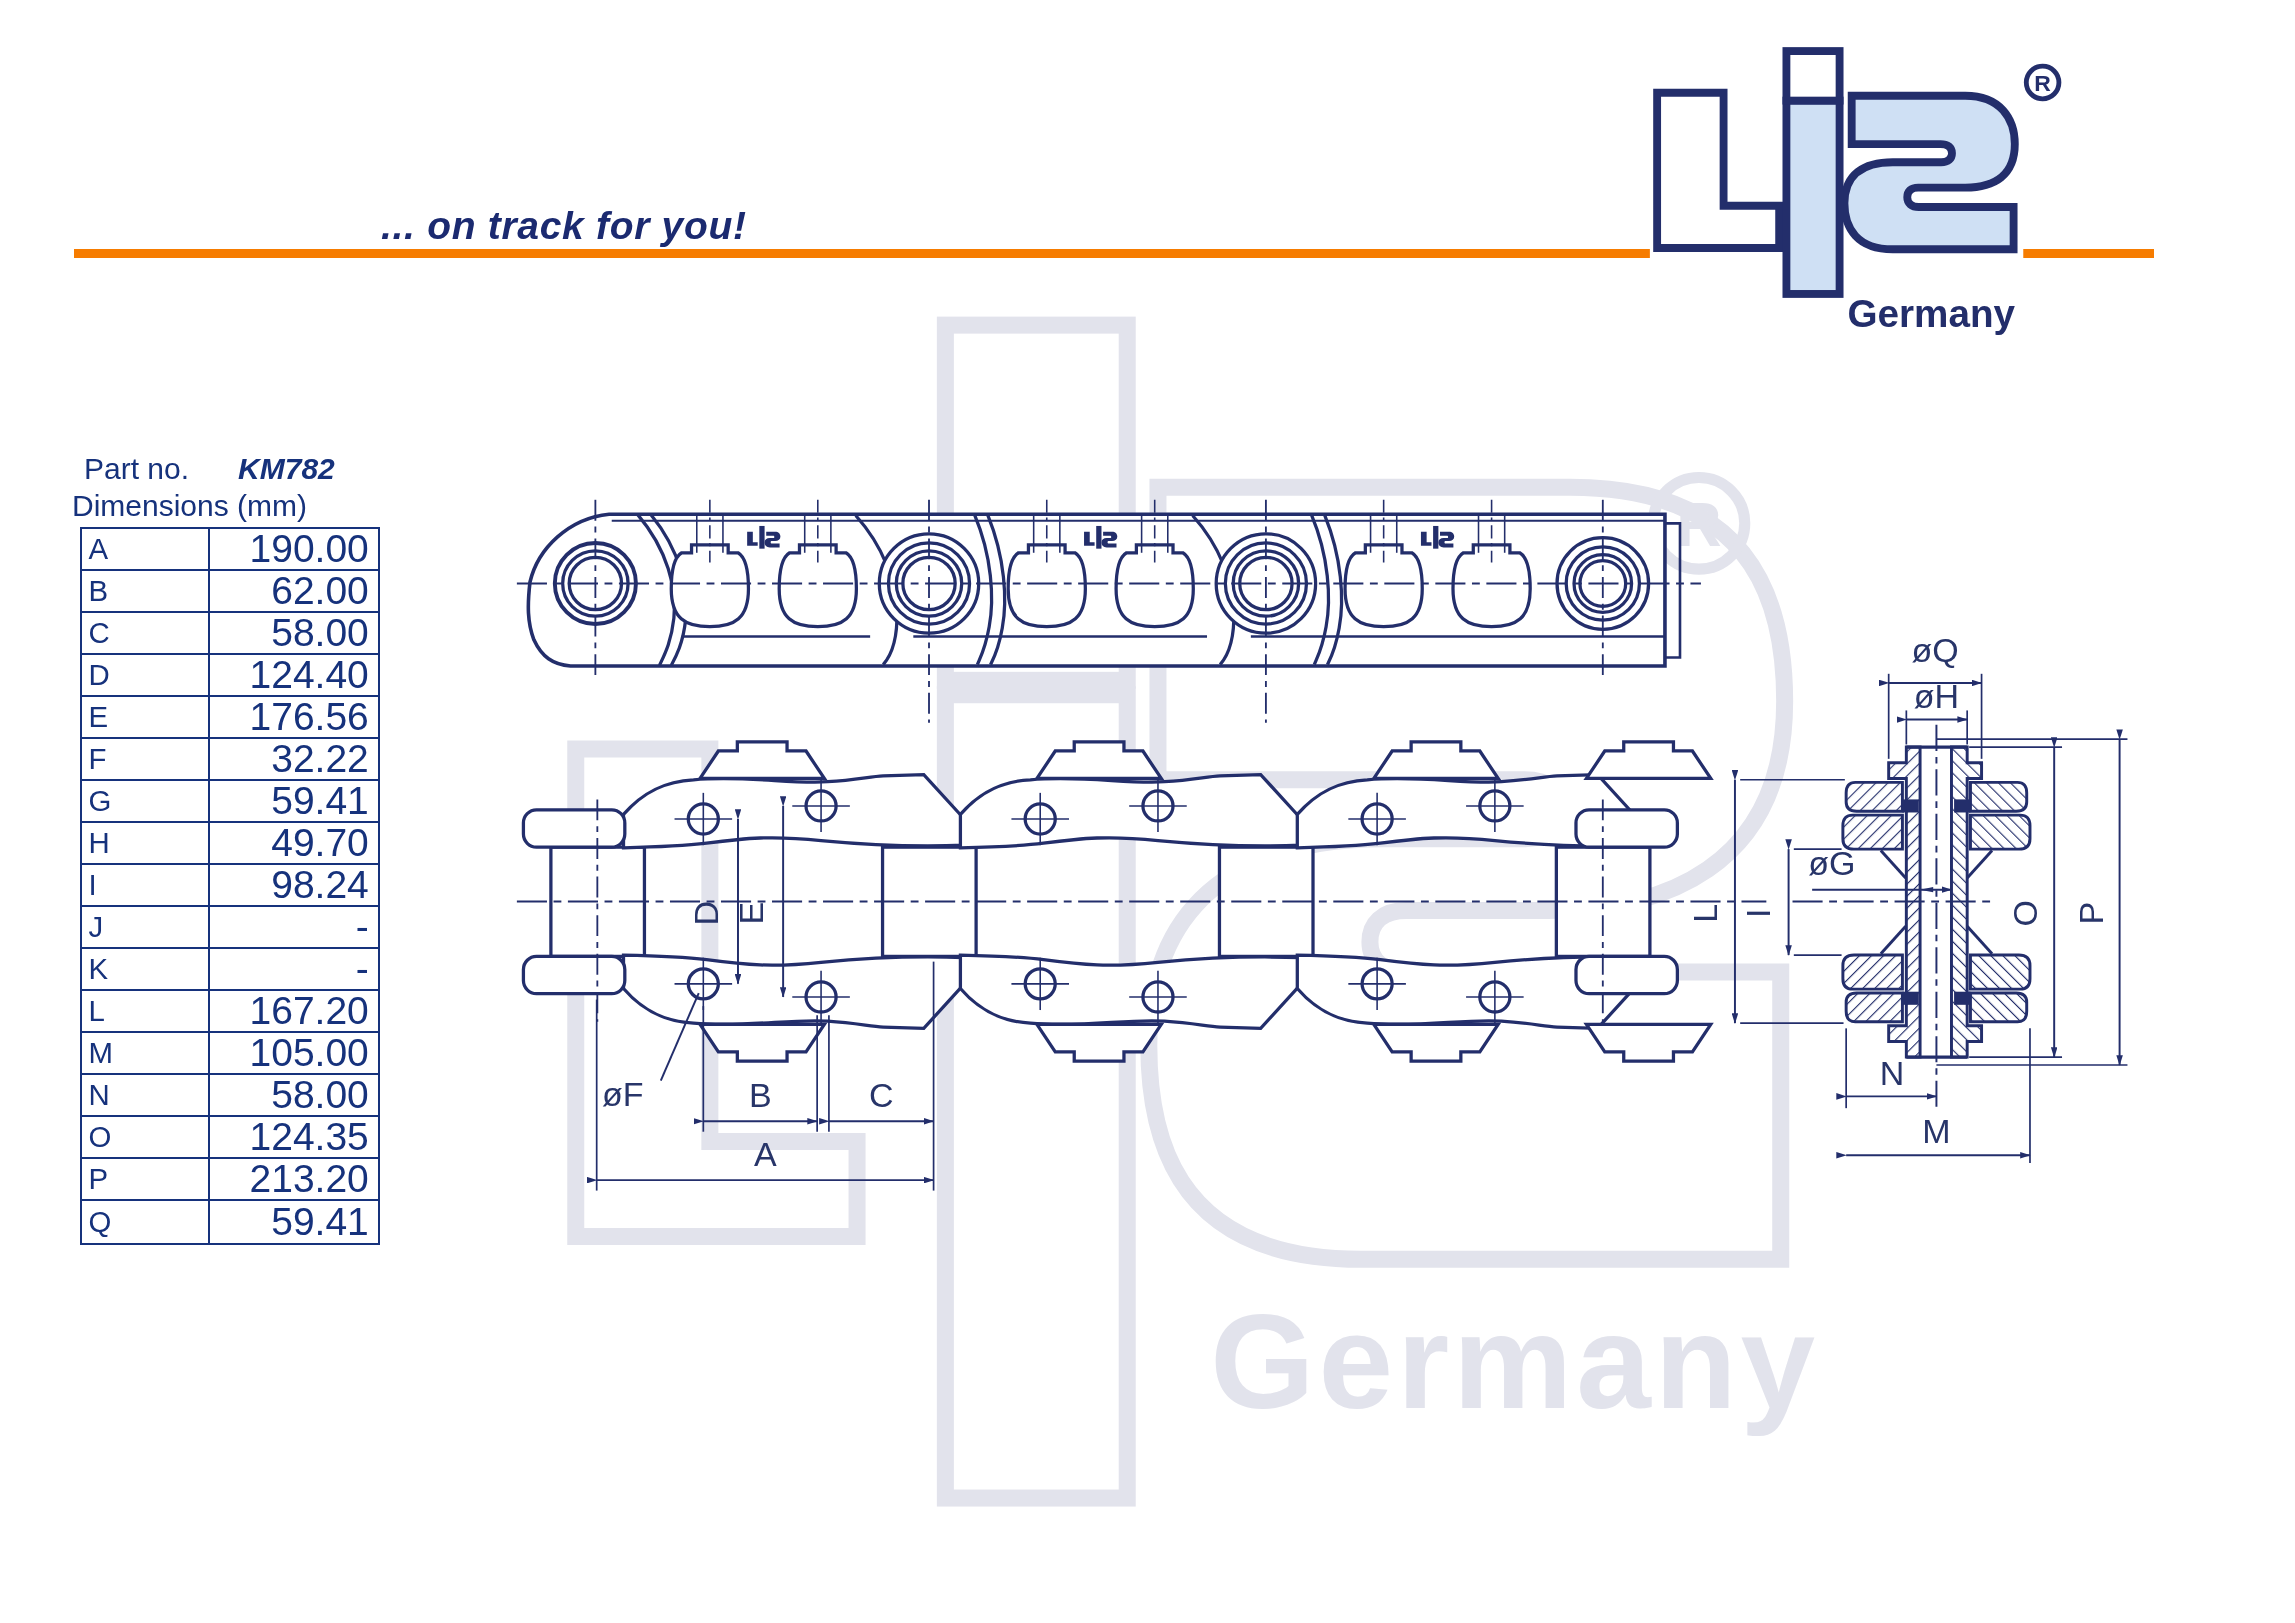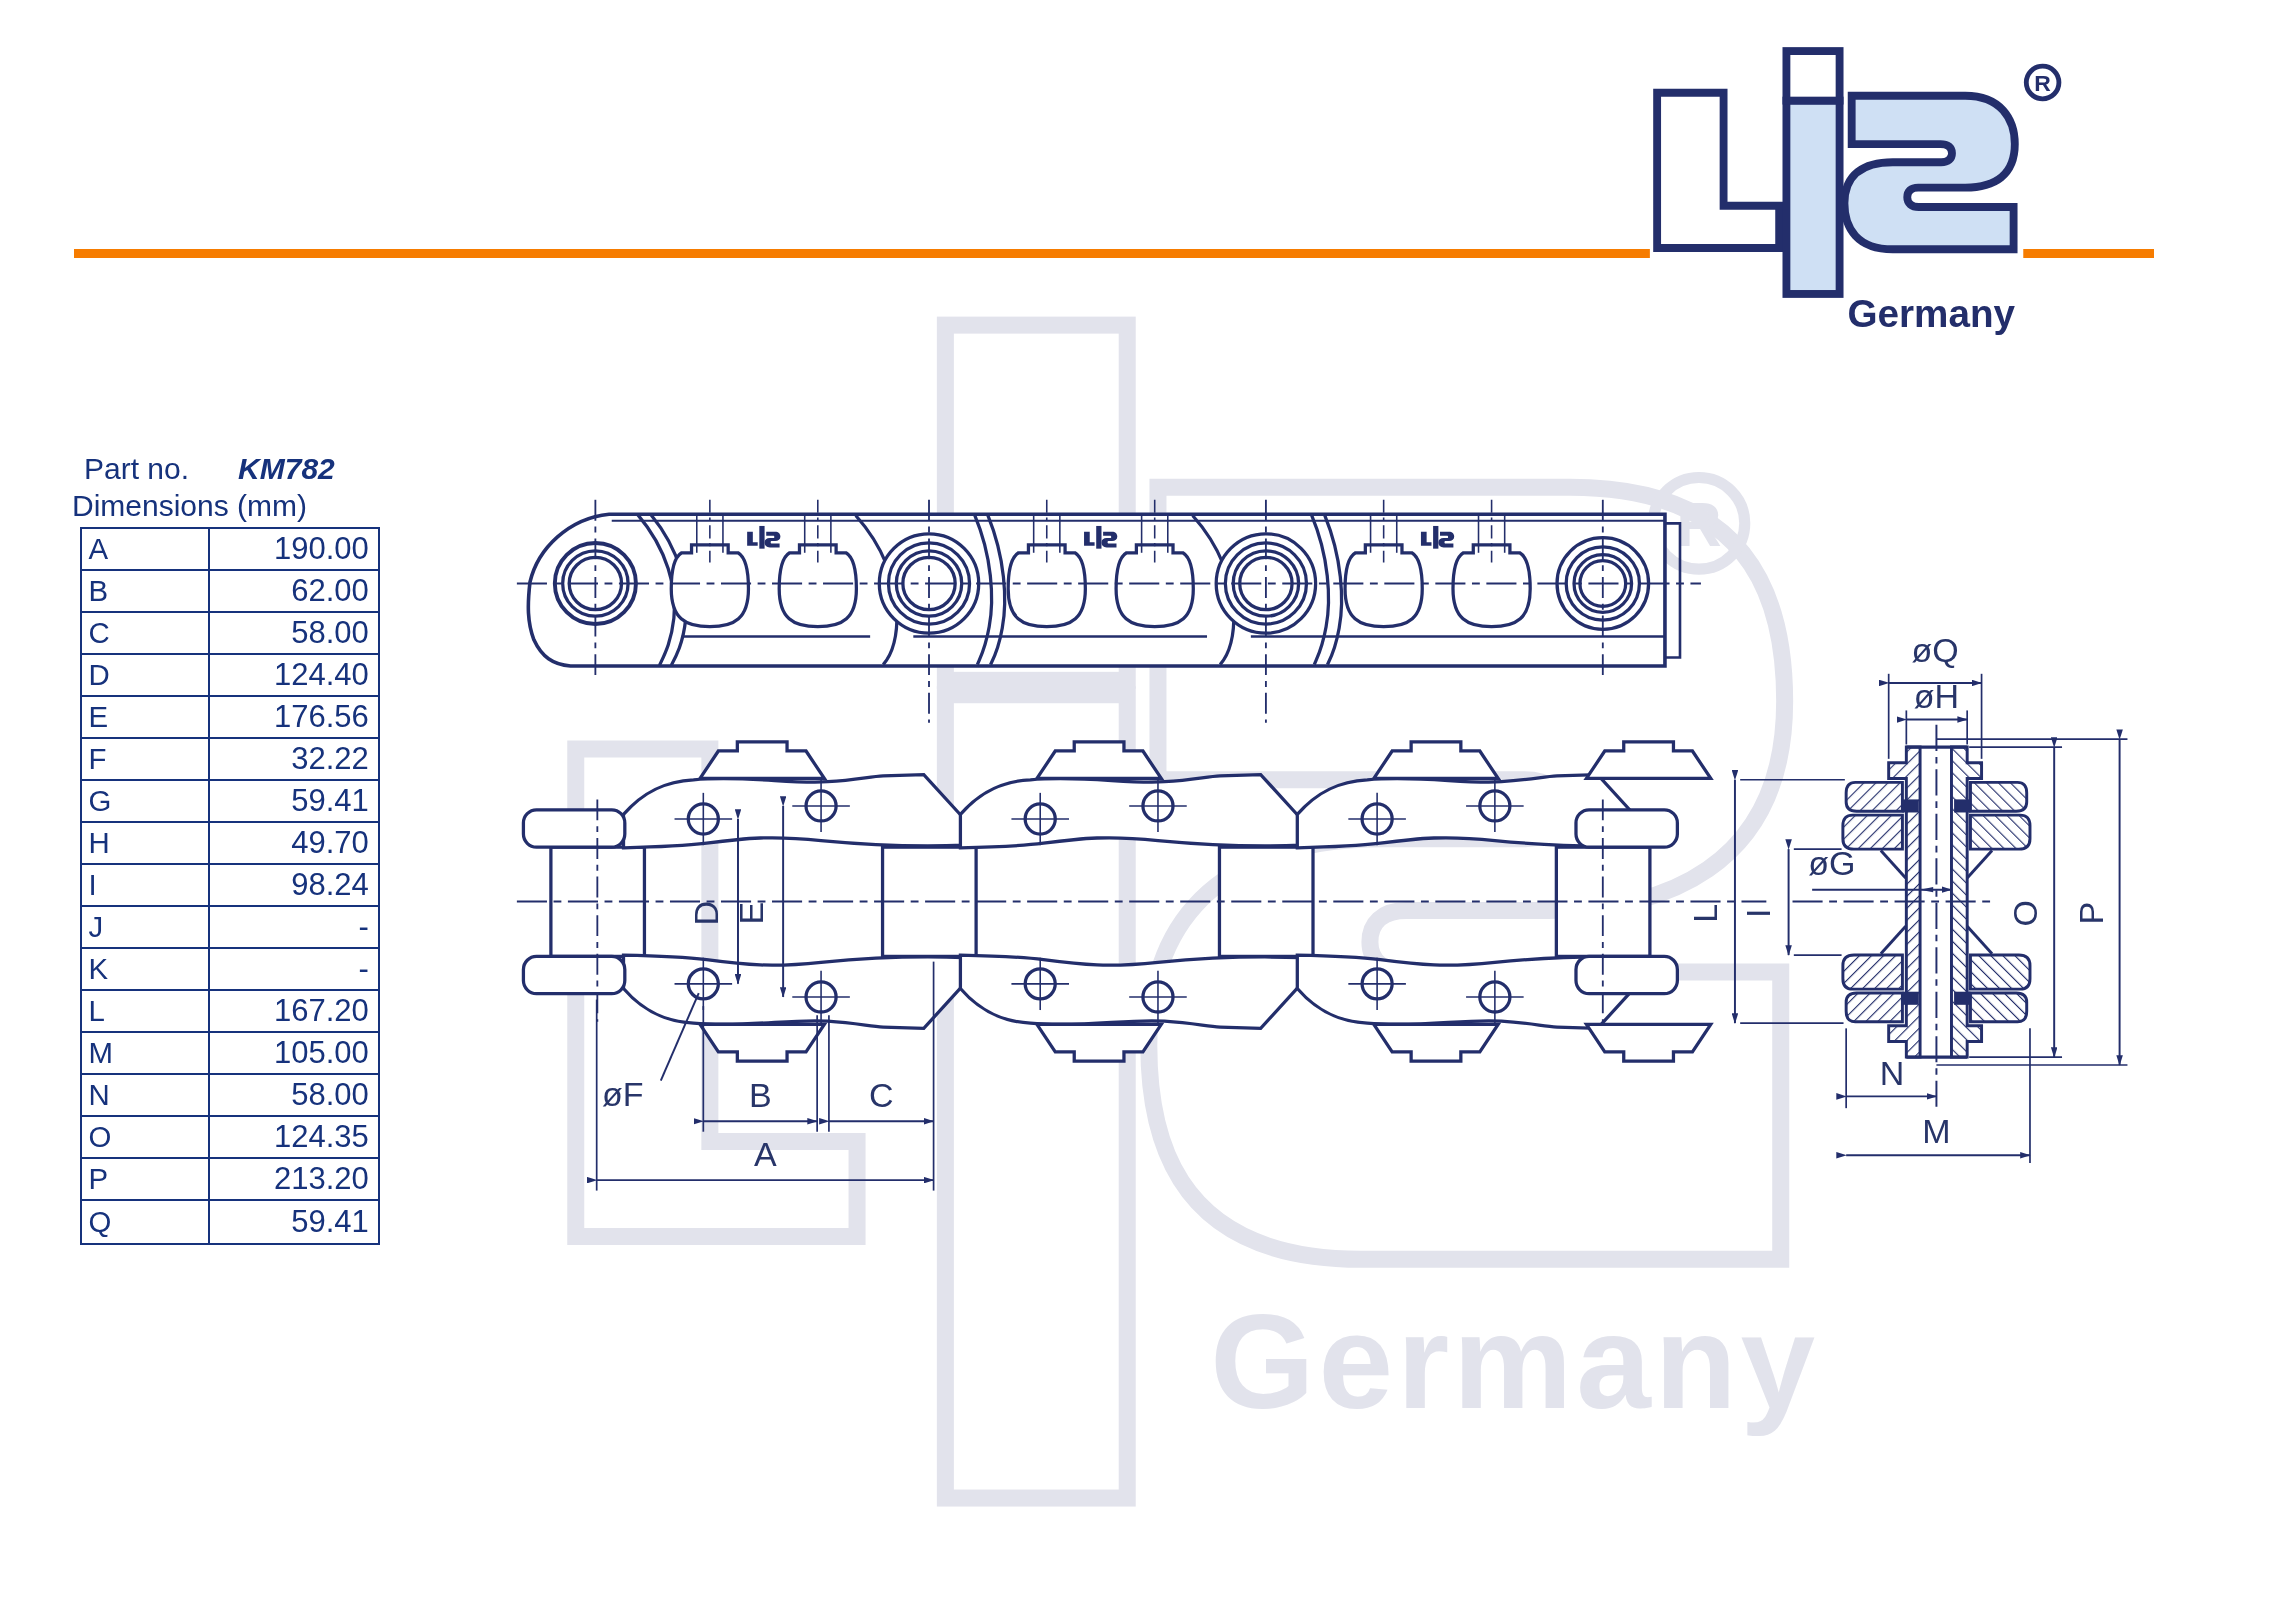--- a/index.html
+++ b/index.html
@@ -11,21 +11,21 @@
   .logo-svg{position:absolute;left:1639px;top:46px;}
   .partrow{position:absolute;left:84px;top:452px;font-size:30px;color:#16327c;}
   .partrow b{margin-left:49px;font-weight:700;color:#16327c;font-style:italic;}
   .dimslabel{position:absolute;left:72px;top:489px;font-size:30px;color:#16327c;}
   .dimtable{position:absolute;left:80px;top:527px;width:300px;border:2px solid #16327c;
             box-sizing:border-box;background:transparent;}
   .dimtable .tr{display:flex;height:42px;border-bottom:2px solid #16327c;box-sizing:border-box;}
   .dimtable .tr:last-child{border-bottom:none;}
   .dimtable .td-l{width:128px;border-right:2px solid #16327c;box-sizing:border-box;
                   font-size:29.4px;color:#16327c;padding-left:6.5px;display:flex;align-items:center;}
-  .dimtable .td-v{flex:1;font-size:31px;color:#16327c;padding-right:9.2px;display:flex;
+  .dimtable .td-v{flex:1;font-size:39px;color:#16327c;padding-right:9.2px;display:flex;
                   align-items:center;justify-content:flex-end;}
   .drawing-svg{position:absolute;left:0;top:0;}
   svg text{font-family:"Liberation Sans",sans-serif;}
 </style>
 </head>
 <body>
 
 <div class="page">
 
   <svg class="drawing-svg" width="2295" height="1623" viewBox="0 0 3508 2481">
@@ -280,20 +280,21 @@
       <text x="2800" y="1338" text-anchor="middle">øG</text>
       <text x="2624" y="1396" transform="rotate(-90 2624 1396)" text-anchor="middle">L</text>
       <text x="2706" y="1396" transform="rotate(-90 2706 1396)" text-anchor="middle">I</text>
       <text x="3114" y="1396" transform="rotate(-90 3114 1396)" text-anchor="middle">O</text>
       <text x="3214" y="1396" transform="rotate(-90 3214 1396)" text-anchor="middle">P</text>
       <text x="2892" y="1658" text-anchor="middle">N</text>
       <text x="2960" y="1748" text-anchor="middle">M</text>
     </g>
   </svg>
 
+  <div class="tagline">... on track for you!</div>
   <div class="orange-line"></div>
 
   <svg class="logo-svg" width="432" height="308" viewBox="0 0 715 505">
     <rect x="18" y="45" width="618" height="345" fill="#ffffff"></rect>
     <path d="M30,75 H140 V262 H232 V332 H30 Z" fill="#ffffff" stroke="#232e6b" stroke-width="13"></path>
     <path d="M352,80 H540 C598,80 622,118 622,160 C622,212 588,232 540,232 H462 C450,232 444,238 444,248 C444,258 451,264 463,264 H620 V334 H420 C362,334 340,300 340,258 C340,210 372,190 420,190 H500 C512,190 518,184 518,175 C518,165 511,160 499,160 H352 Z" fill="#cfe0f4" stroke="#232e6b" stroke-width="13"></path>
     <rect x="244" y="88" width="88" height="320" fill="#cfe0f4" stroke="#232e6b" stroke-width="13"></rect>
     <rect x="244" y="6" width="88" height="82" fill="#ffffff" stroke="#232e6b" stroke-width="13"></rect>
     <circle cx="668" cy="58" r="27" fill="#ffffff" stroke="#232e6b" stroke-width="8"></circle>
     <text x="668" y="72" font-size="38" font-weight="700" fill="#232e6b" text-anchor="middle">R</text>

